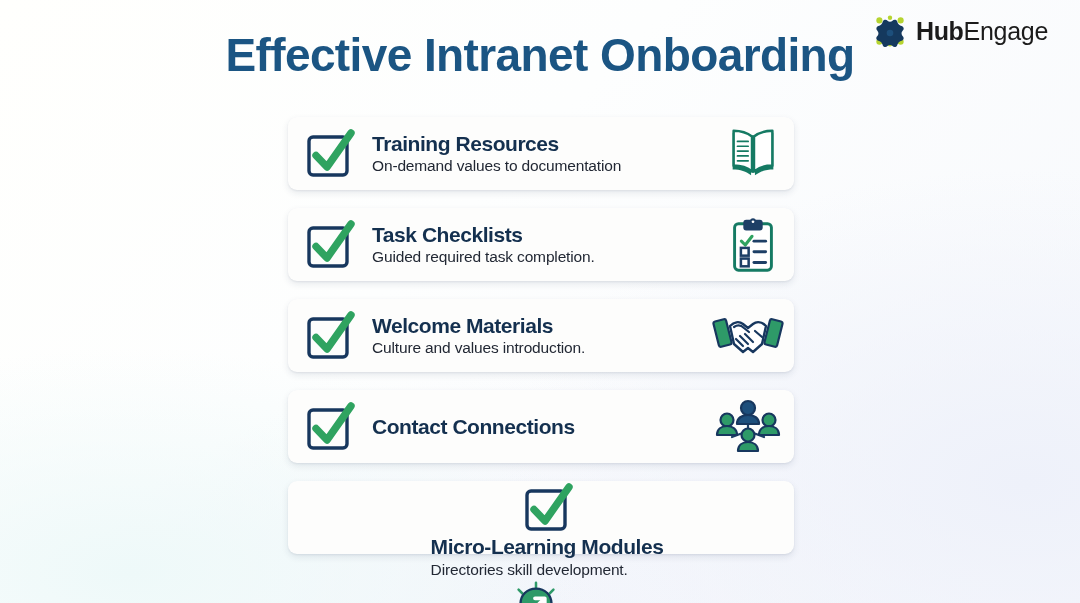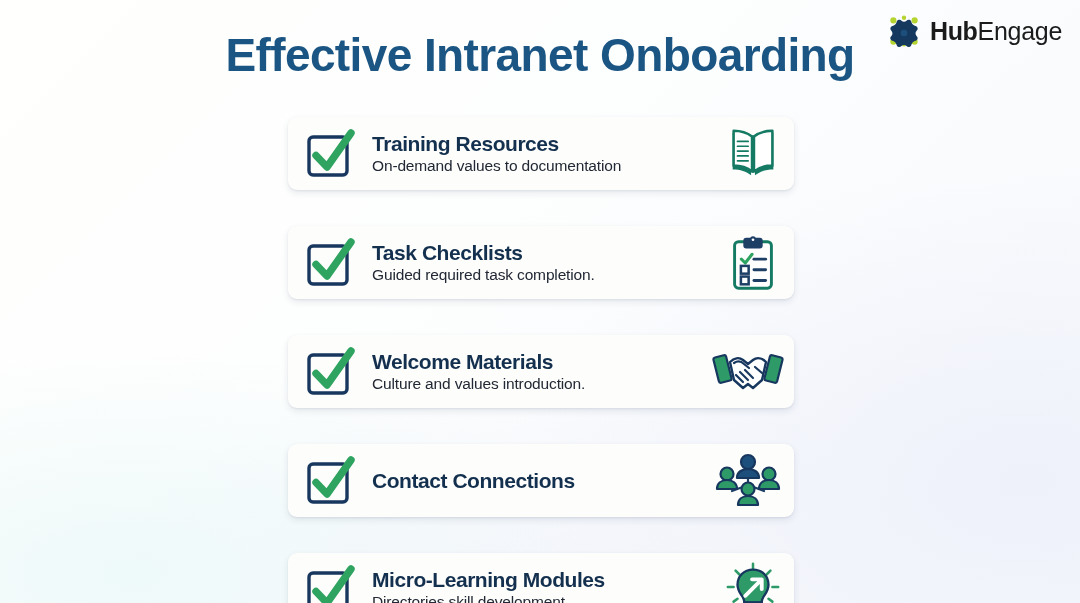--- a/index.html
+++ b/index.html
@@ -10,44 +10,44 @@
       radial-gradient(ellipse 70% 60% at 12% 95%, #eef9f9 0%, rgba(238,249,249,0) 62%),
       radial-gradient(ellipse 75% 80% at 95% 80%, #eef1fa 0%, rgba(238,241,250,0) 65%),
       radial-gradient(ellipse 60% 55% at 50% 100%, #f3f5fb 0%, rgba(243,245,251,0) 70%),
       linear-gradient(135deg, #fffffd 0%, #fdfefe 40%, #f6f8fc 100%);
     overflow:hidden;
     position:relative;
   }
   #stage { position:relative; width:1080px; height:603px; }
 
   
-  .logo { position:absolute; top:14px; right:18px; display:flex; align-items:center; gap:9px; }
+  .logo { position:absolute; top:14px; right:32px; display:flex; align-items:center; gap:9px; }
   .logo-mark { width:34px; height:34px; display:block; }
   .logo-text { font-size:25px; letter-spacing:-0.3px; color:#1b1b1b; font-weight:400; white-space:nowrap; }
   .logo-text b { font-weight:700; }
 
   
   .page-title {
     position:absolute; top:28px; left:0; width:1080px; text-align:center;
     font-size:46px; font-weight:700; letter-spacing:-0.6px;
     color:#1b5583;
   }
 
   
   .cards { position:absolute; left:288px; top:117px; width:506px; }
   .card {
     position:relative;
     height:73px;
-    margin-bottom:36px;
+    margin-bottom:18px;
     background:#fdfdfc;
     border-radius:9px;
     box-shadow:0 3px 7px rgba(30,45,80,.10), 0 1px 2px rgba(30,45,80,.07);
     display:flex; align-items:center;
   }
-  .card:last-child { margin-bottom:13px; }
+  .card:last-child { margin-bottom:13px;flex-direction:column; }
 
   .check-icon { width:54px; height:54px; margin-left:16px; flex:0 0 auto; display:block; }
 
   .card-text { flex:1 1 auto; margin-left:14px; min-width:0; padding-right:2px; }
   .card-title {
     font-size:21px; font-weight:700; color:#14304f; letter-spacing:-0.45px;
     line-height:1.12; white-space:nowrap;
   }
   .card-sub {
     font-size:15.5px; font-weight:400; color:#222834; letter-spacing:-0.15px;

